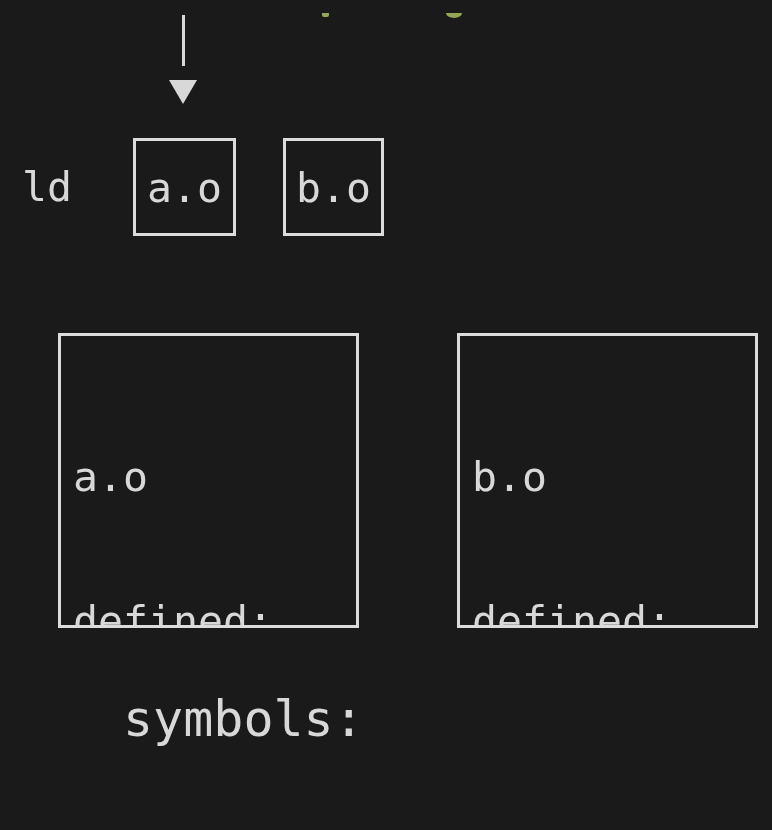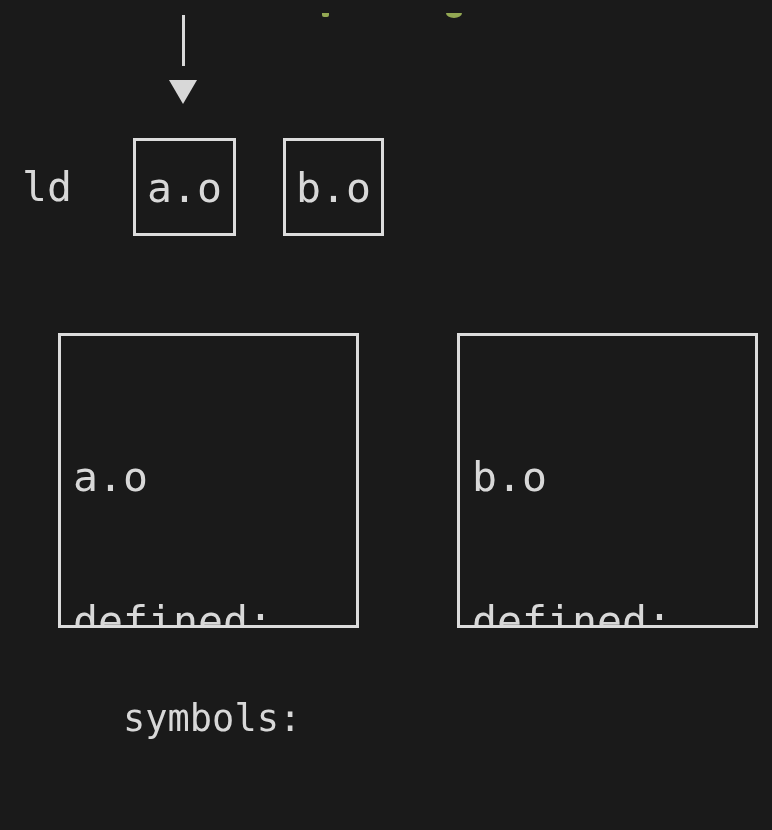--- a/index.html
+++ b/index.html
@@ -92,21 +92,21 @@
     white-space: pre;
     overflow: hidden;
   }
   .symtab.a { left: 58px; }
   .symtab.b { left: 457px; }
 
   
   .symbols-label {
     position: absolute;
     left: 123px; top: 682px;
-    font-size: 37px;
+    font-size: 50px;
     line-height: 48px;
     white-space: pre;
   }
 </style>
 </head>
 <body>
 
 <div class="canvas">
 
   <span class="green-frag-stem"></span>

